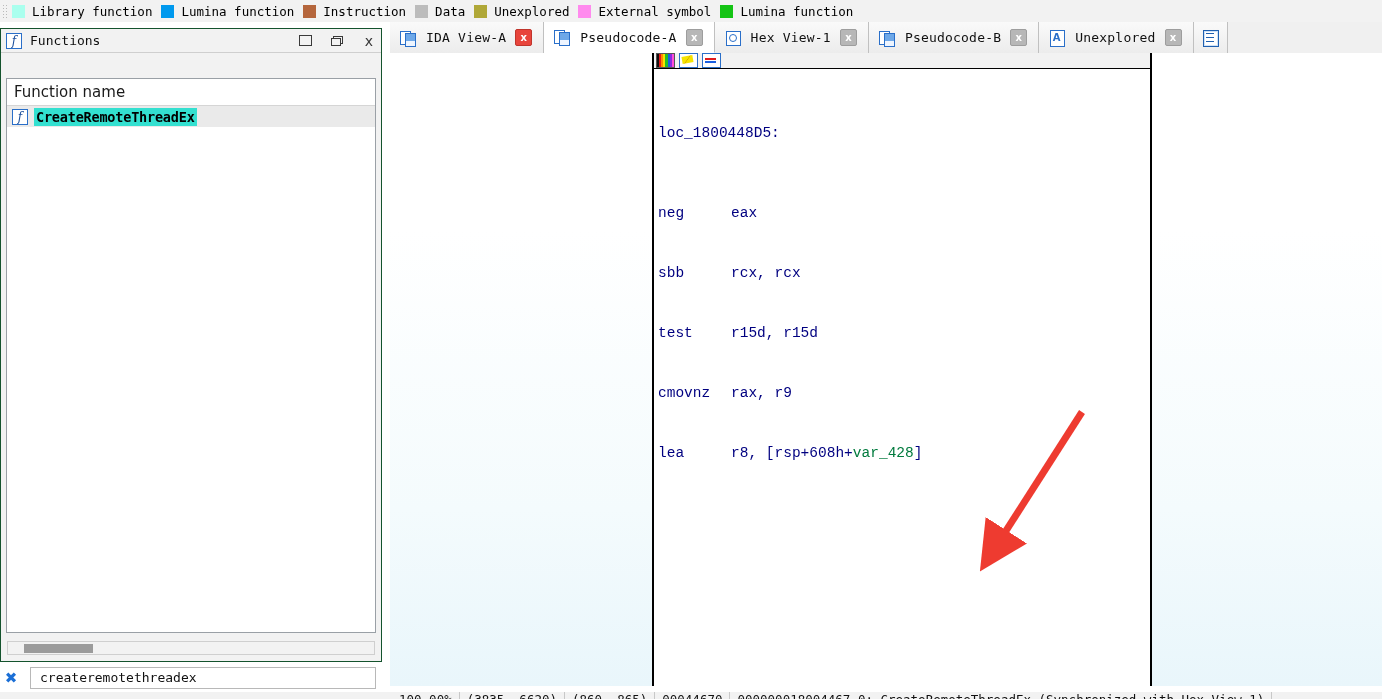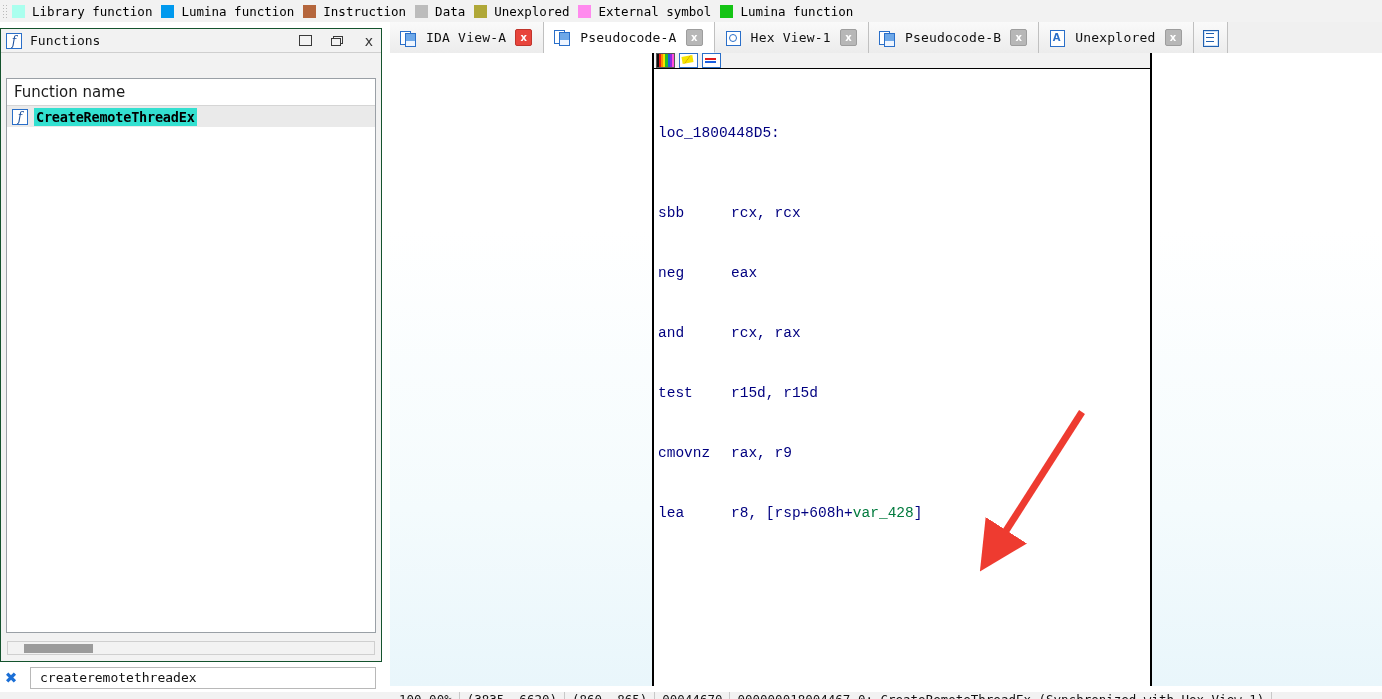--- a/index.html
+++ b/index.html
@@ -339,23 +339,22 @@
 
       <div class="code-toolbar">
         <span class="tbico rainbow"></span>
         <span class="tbico pencil"></span>
         <span class="tbico graph"></span>
       </div>
 
       <div class="code-body">
         <div class="ln"><span class="lbl">loc_1800448D5:</span></div>
 
+        <div class="ln"><span class="mn">neg</span><span class="op">eax</span></div>
         <div class="ln"><span class="mn">sbb</span><span class="op">rcx, rcx</span></div>
-        <div class="ln"><span class="mn">neg</span><span class="op">eax</span></div>
-        <div class="ln"><span class="mn">and</span><span class="op">rcx, rax</span></div>
         <div class="ln"><span class="mn">test</span><span class="op">r15d, r15d</span></div>
         <div class="ln"><span class="mn">cmovnz</span><span class="op">rax, r9</span></div>
         <div class="ln"><span class="mn">lea</span><span class="op">r8, [rsp+608h+<span class="var">var_428</span>]</span></div>
         
         
         
         
         
         
         

